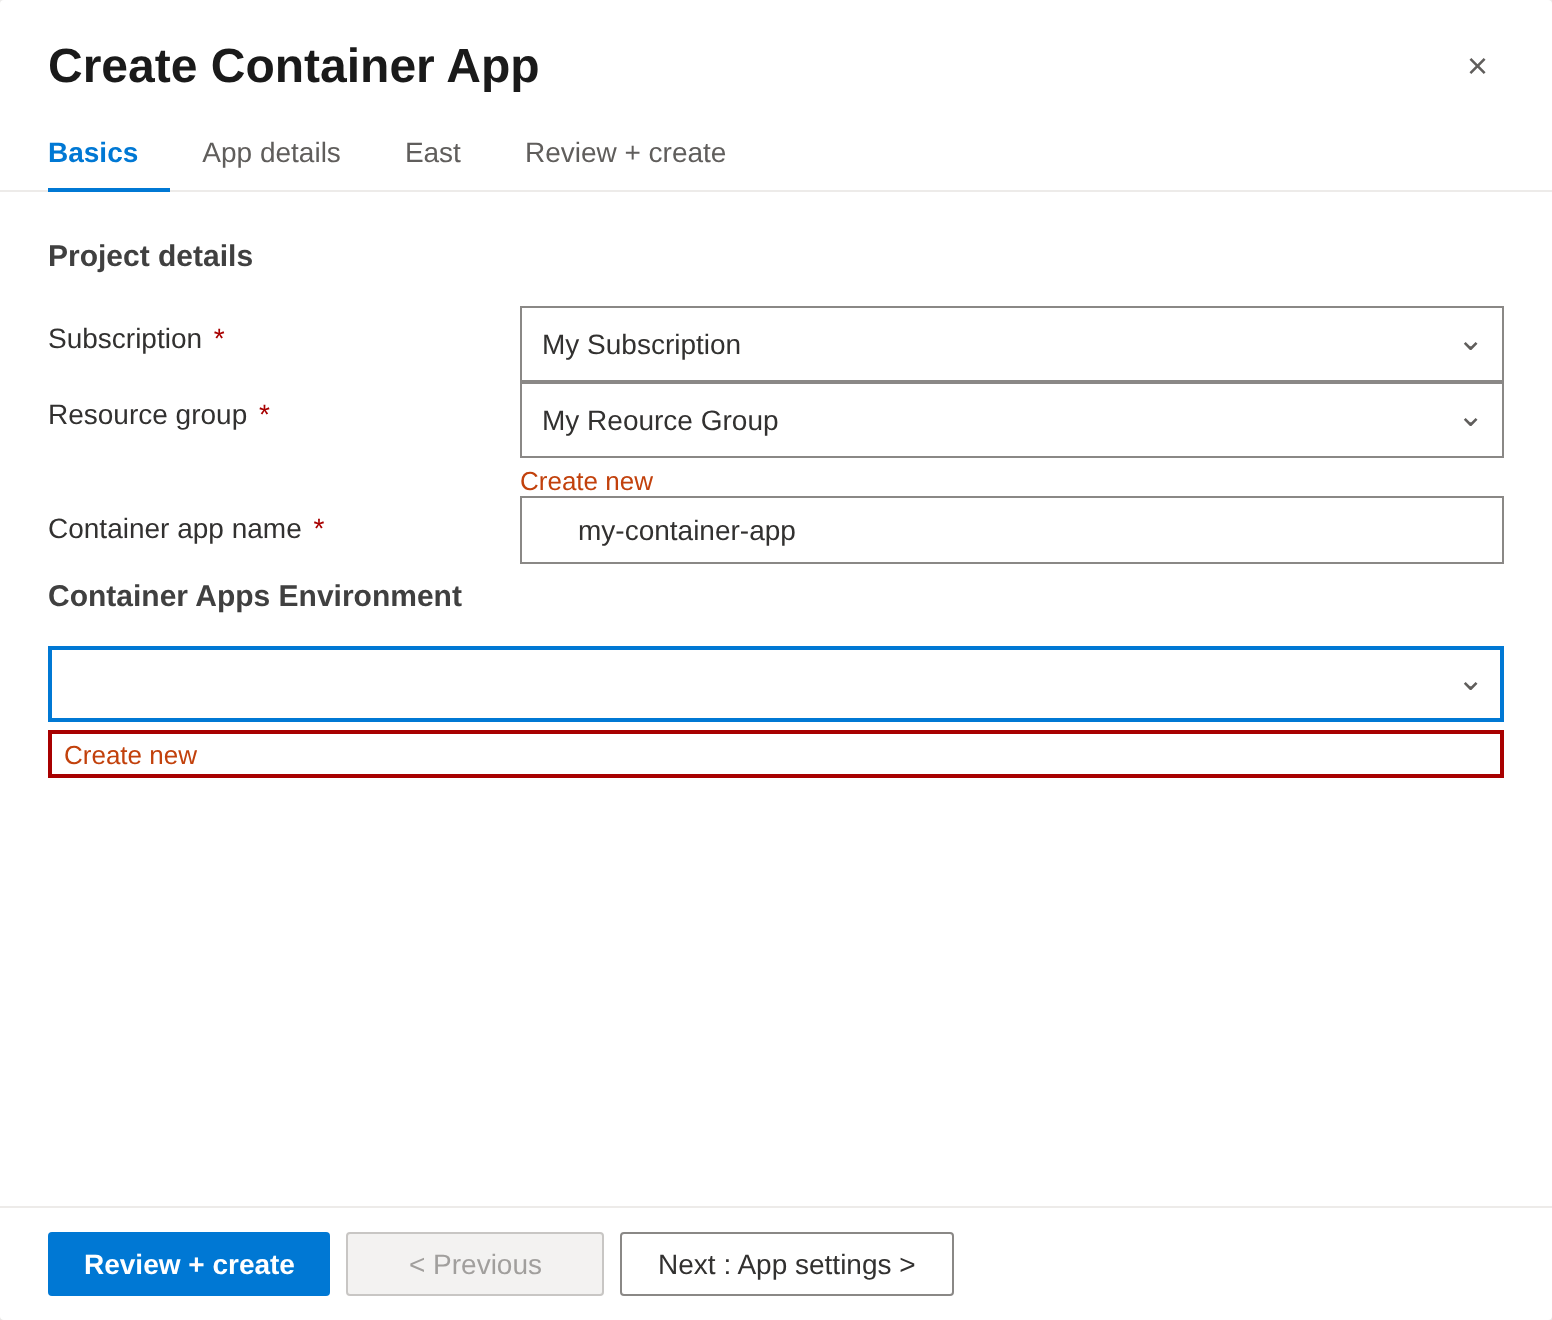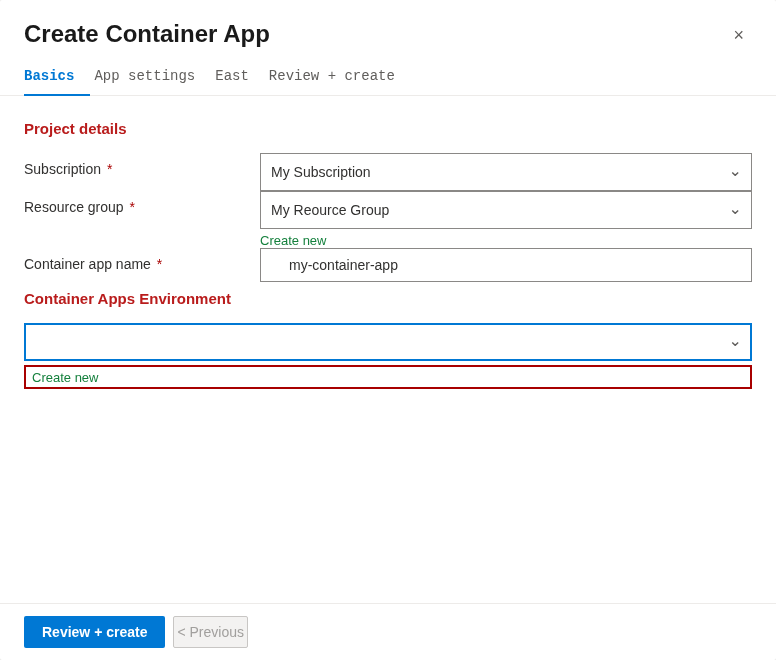--- a/index.html
+++ b/index.html
@@ -17,21 +17,21 @@
       width: 776px;
       min-height: 660px;
       border-radius: 2px;
       box-shadow: 0 2px 12px rgba(0,0,0,0.15);
       display: flex;
       flex-direction: column;
       position: relative;
     }
     .dialog-header {
       display: flex;
-      align-items: flex-end;
+      align-items: flex-start;
       justify-content: space-between;
       padding: 20px 24px 0 24px;
     }
     .dialog-title {
       font-size: 24px;
       font-weight: 600;
       color: #1a1a1a;
     }
     .close-btn {
       background: none;
@@ -41,22 +41,21 @@
       color: #605e5c;
       padding: 4px 8px;
       line-height: 1;
     }
 
     .tabs {
       display: flex;
       align-items: flex-end;
       padding: 12px 8px 0 24px;
       border-bottom: 1px solid #edebe9;
-      gap: 4px;
-      font-family: Liberation Mono, monospace;
+      gap: 16px;
     }
     .tab {
       padding: 8px 16px 10px 0;
       font-size: 14px;
       color: #605e5c;
       cursor: pointer;
       border-bottom: 2px solid transparent;
       margin-bottom: -1px;
       white-space: nowrap;
     }
@@ -69,21 +68,21 @@
 
     .dialog-body {
       padding: 24px 24px 16px 24px;
       flex: 1;
       overflow-y: auto;
     }
 
     .section-title {
       font-size: 15px;
       font-weight: 700;
-      color: #b91c1c;
+      color: #404040;
       margin-bottom: 16px;
     }
 
     .form-row {
       display: flex;
       align-items: flex-start;
       gap: 16px;
     }
     .form-label {
       width: 220px;
@@ -122,21 +121,21 @@
       content: '⌄';
       position: absolute;
       right: 10px;
       top: 50%;
       transform: translateY(-60%);
       font-size: 16px;
       color: #605e5c;
       pointer-events: none;
     }
     .create-new-link {
-      color: #15803d;
+      color: #c2410c;
       font-size: 13px;
       text-decoration: none;
       margin-top: 4px;
       cursor: pointer;
       display: inline-block;
     }
 
     .text-input {
       width: 100%;
       height: 34px;
@@ -178,21 +177,21 @@
       padding: 8px 18px;
       font-size: 14px;
       font-weight: 600;
       cursor: pointer;
       border-radius: 2px;
     }
     .btn-secondary {
       background: #fff;
       color: #323130;
       border: 1px solid #8a8886;
-      padding: 7px 3px;
+      padding: 7px 30px;
       font-size: 14px;
       cursor: pointer;
       border-radius: 2px;
     }
     .btn-secondary:disabled,
     .btn-secondary.disabled {
       color: #a19f9d;
       border-color: #c8c6c4;
       cursor: not-allowed;
       background: #f3f2f1;
@@ -215,21 +214,21 @@
   <div class="dialog-header">
     <span class="dialog-title">Create Container App</span>
     <button class="close-btn">×</button>
   </div>
 
   <div class="tabs">
     <div class="tab active">
       <span>Basics</span>
     </div>
     <div class="tab">
-      <span>App settings</span>
+      <span>App details</span>
     </div>
     <div class="tab">
       <span>East</span>
     </div>
     <div class="tab">
       <span>Review + create</span>
     </div>
   </div>
 
   <div class="dialog-body">
@@ -286,15 +285,16 @@
           <a class="create-new-link">Create new</a>
         </div>
       </div>
     </div>
 
   </div>
 
   <div class="dialog-footer">
     <button class="btn-primary">Review + create</button>
     <button class="btn-secondary disabled" disabled="">&lt; Previous</button>
+    <button class="btn-outline">Next : App settings &gt;</button>
   </div>
 
 </div>
 
 </body></html>

